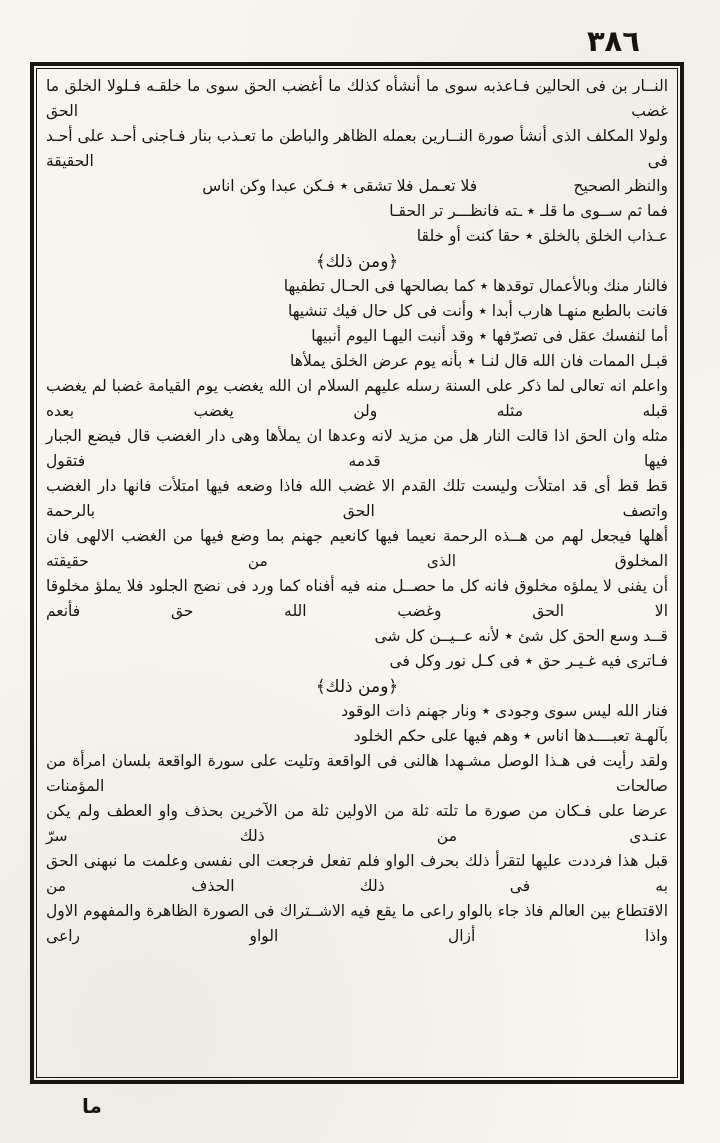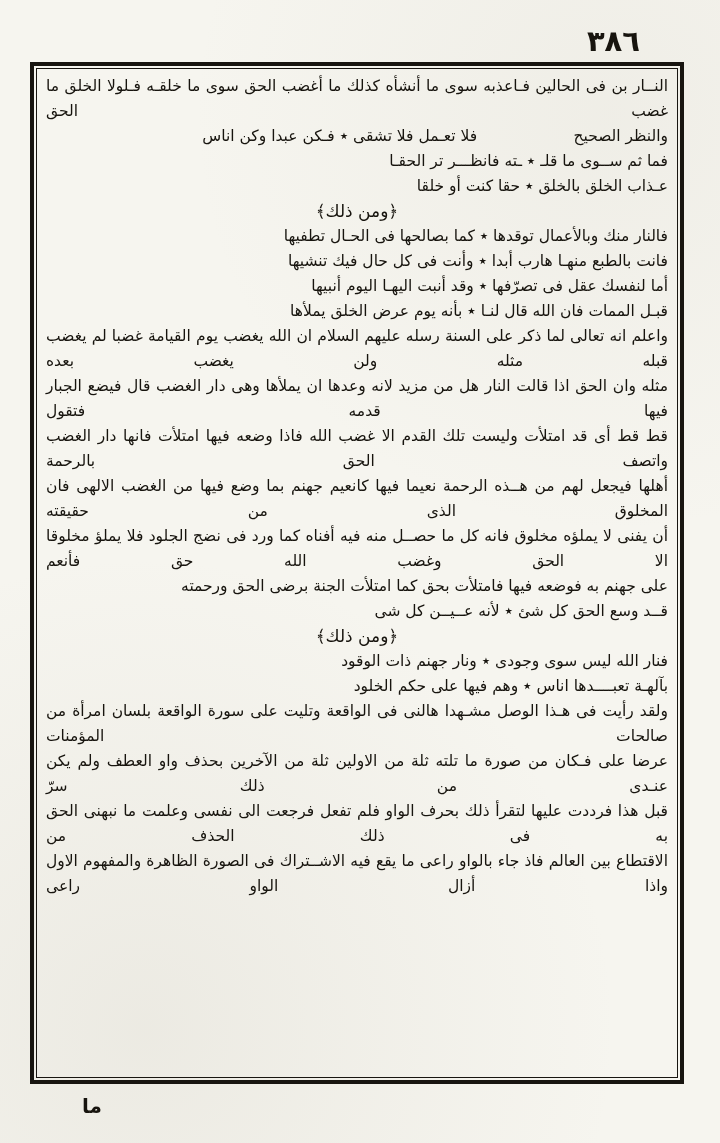--- a/index.html
+++ b/index.html
@@ -81,20 +81,21 @@
 
   <div class="page-number">٣٨٦</div>
 
   <div class="frame-outer">
     <div class="frame-inner">
       <div class="text-block">
 
         <div>
 
         <div class="line just">النــار بن فى الحالين فـاعذبه سوى ما أنشأه كذلك ما أغضب الحق سوى ما خلقـه فـلولا الخلق ما غضب الحق</div>
+            <div class="line just">ولولا المكلف الذى أنشأ صورة النــارين بعمله الظاهر والباطن ما تعـذب بنار فـاجنى أحـد على أحـد فى الحقيقة</div>
           </div>
 
         <div class="mixed-line">
           <span class="tail">والنظر الصحيح</span>
           <span class="mid">فلا تعـمل فلا تشقى ٭ فـكن عبدا وكن اناس</span>
         </div>
 
         <div class="verse-group-bias">
 
         <div class="line center">فما ثم ســوى ما قلـ ٭ ـته فانظـــر تر الحقـا</div>
@@ -112,25 +113,25 @@
           </div>
 
         <div>
 
         <div class="line just">واعلم انه تعالى لما ذكر على السنة رسله عليهم السلام ان الله يغضب يوم القيامة غضبا لم يغضب قبله مثله ولن يغضب بعده</div>
             <div class="line just">مثله وان الحق اذا قالت النار هل من مزيد لانه وعدها ان يملأها وهى دار الغضب قال فيضع الجبار فيها قدمه فتقول</div>
             <div class="line just">قط قط أى قد امتلأت وليست تلك القدم الا غضب الله فاذا وضعه فيها امتلأت فانها دار الغضب واتصف الحق بالرحمة</div>
             <div class="line just">أهلها فيجعل لهم من هــذه الرحمة نعيما فيها كانعيم جهنم بما وضع فيها من الغضب الالهى فان المخلوق الذى من حقيقته</div>
             <div class="line just">أن يفنى لا يملؤه مخلوق فانه كل ما حصــل منه فيه أفناه كما ورد فى نضج الجلود فلا يملؤ مخلوقا الا الحق وغضب الله حق فأنعم</div>
           </div>
-        <div class="line center">على جهنم به فوضعه فيها فامتلأت بحق كما امتلأت الجنة برضى الحق ورحمته</div>
 
         <div class="verse-group-bias">
 
         <div class="line center">قــد وسع الحق كل شئ ٭ لأنه عــيــن كل شى</div>
+            <div class="line center">فـاترى فيه غـيـر حق ٭ فى كـل نور وكل فى</div>
           </div>
 
         <div class="ornament">﴿ومن ذلك﴾</div>
 
         <div class="verse-group-small-bias">
 
         <div class="line center">فنار الله ليس سوى وجودى ٭ ونار جهنم ذات الوقود</div>
             <div class="line center">بآلهـة تعبــــدها اناس ٭ وهم فيها على حكم الخلود</div>
           </div>
 

